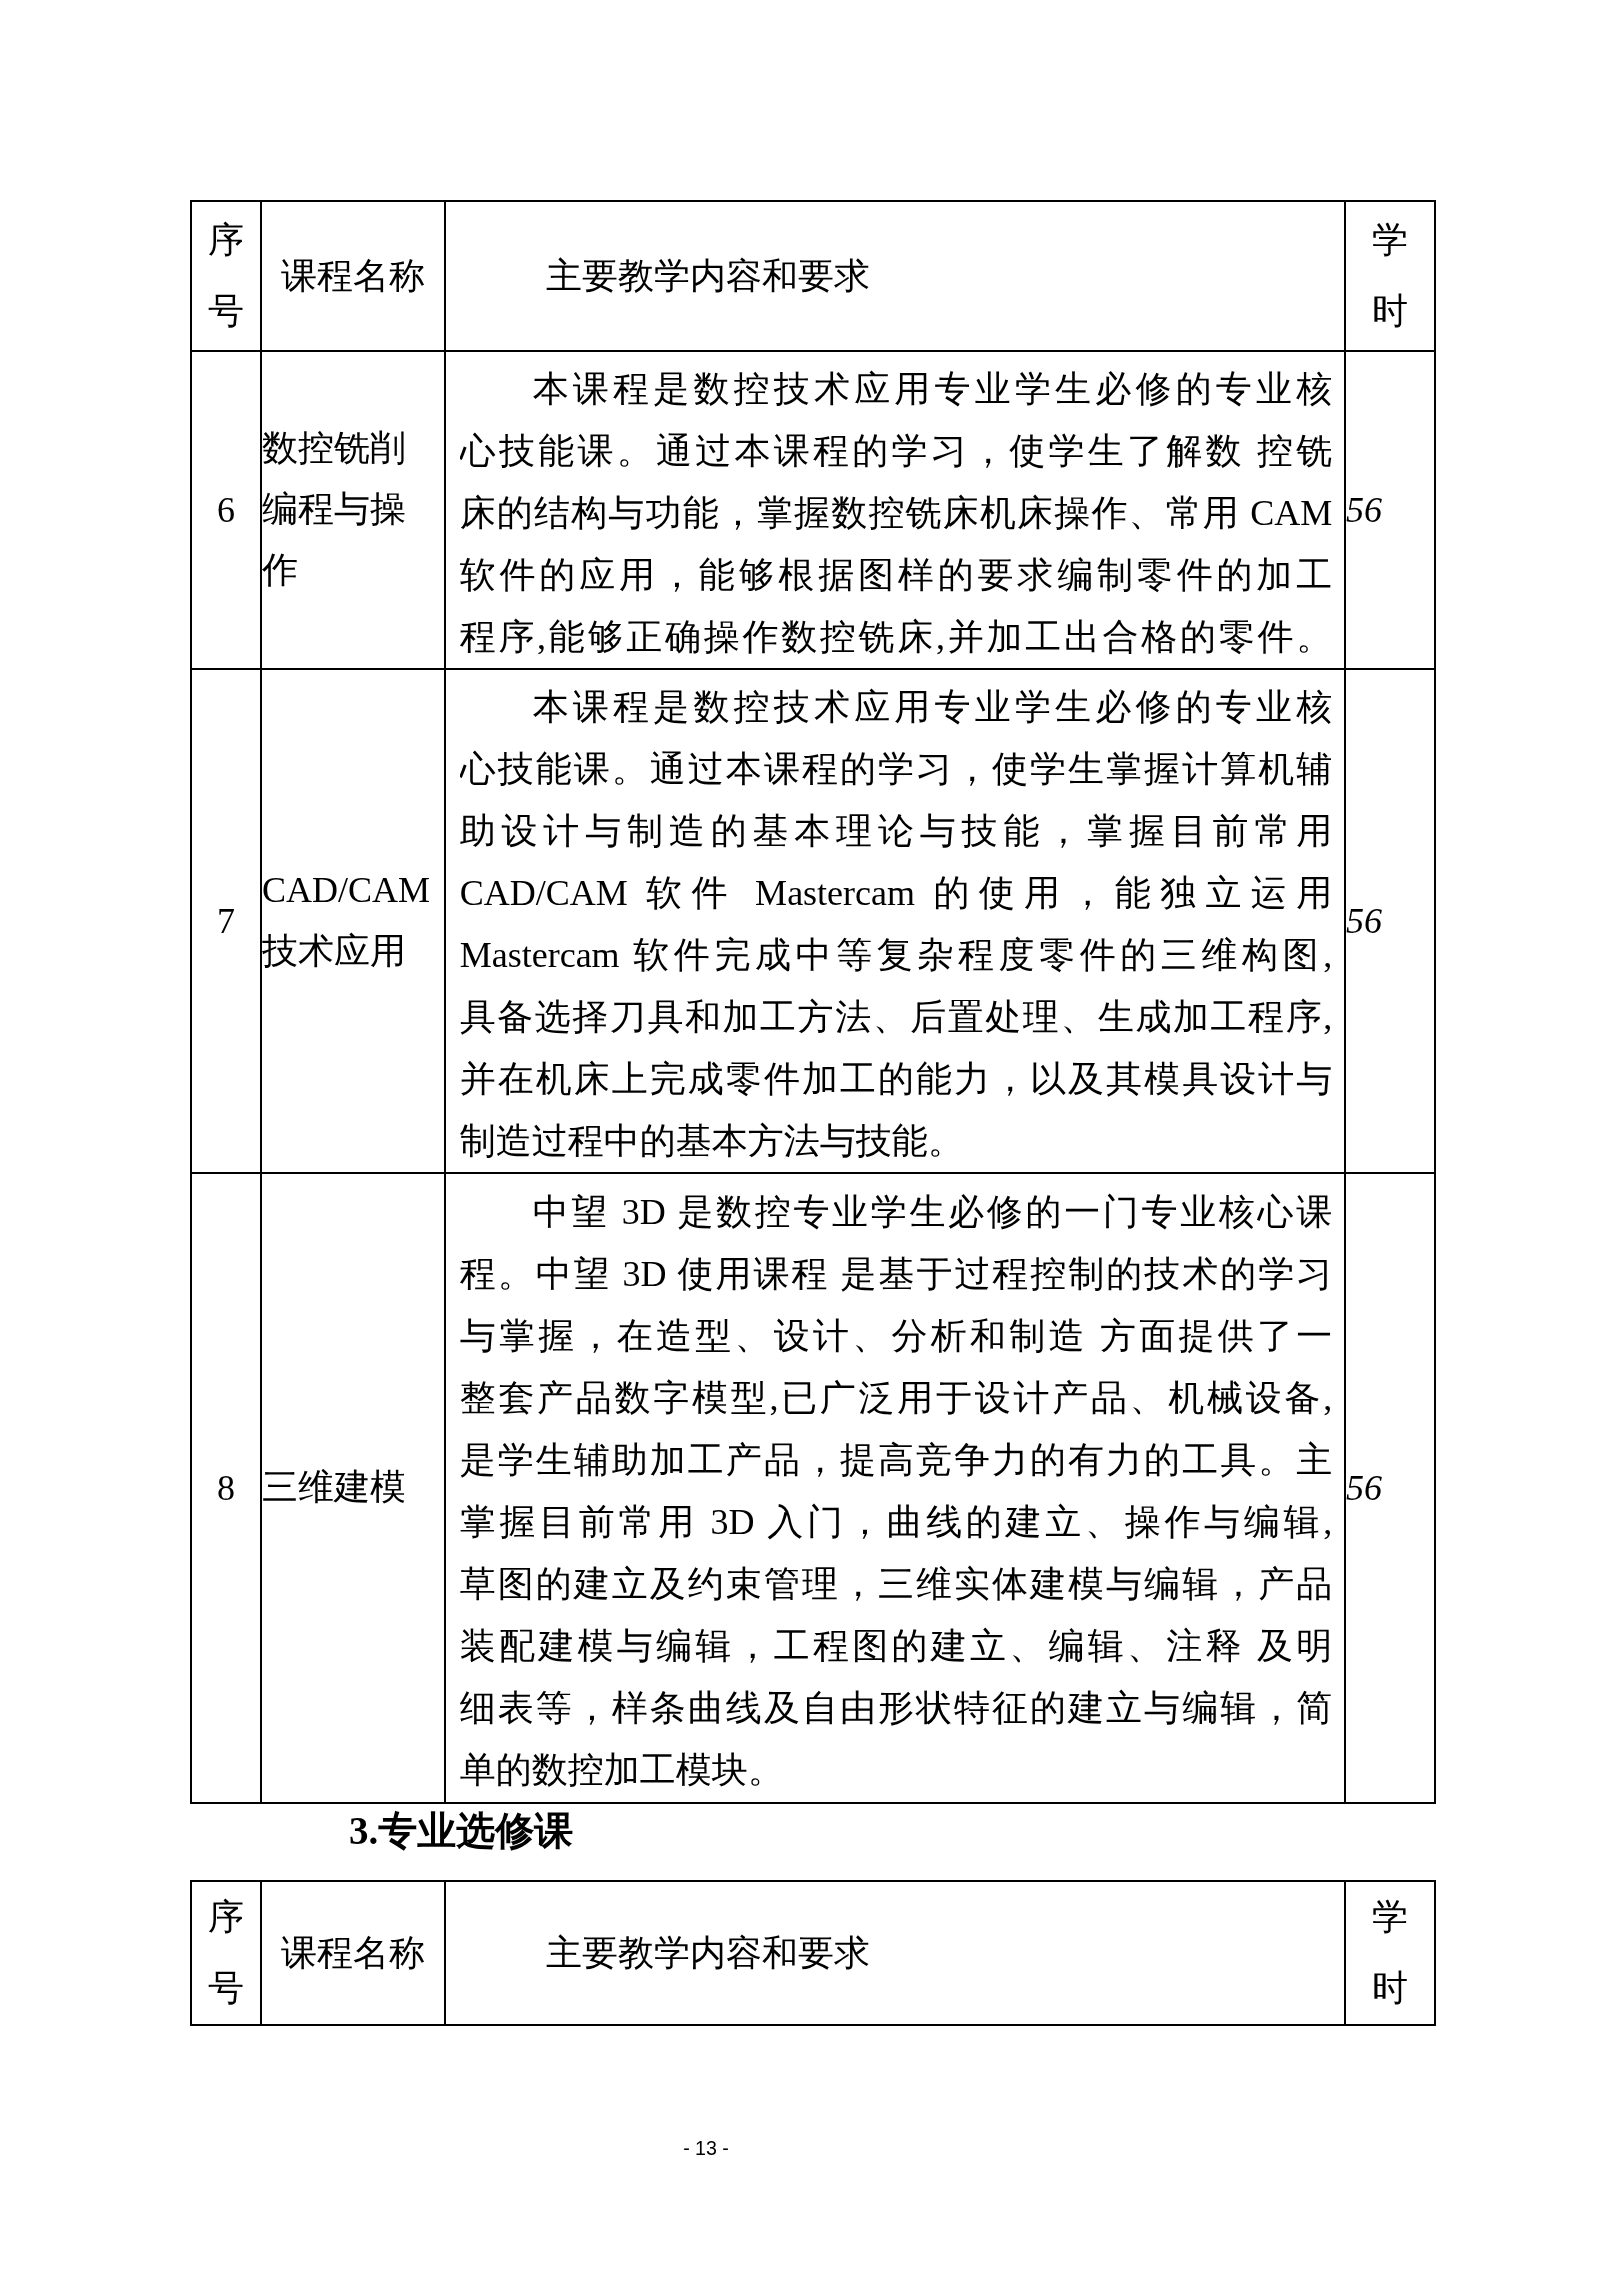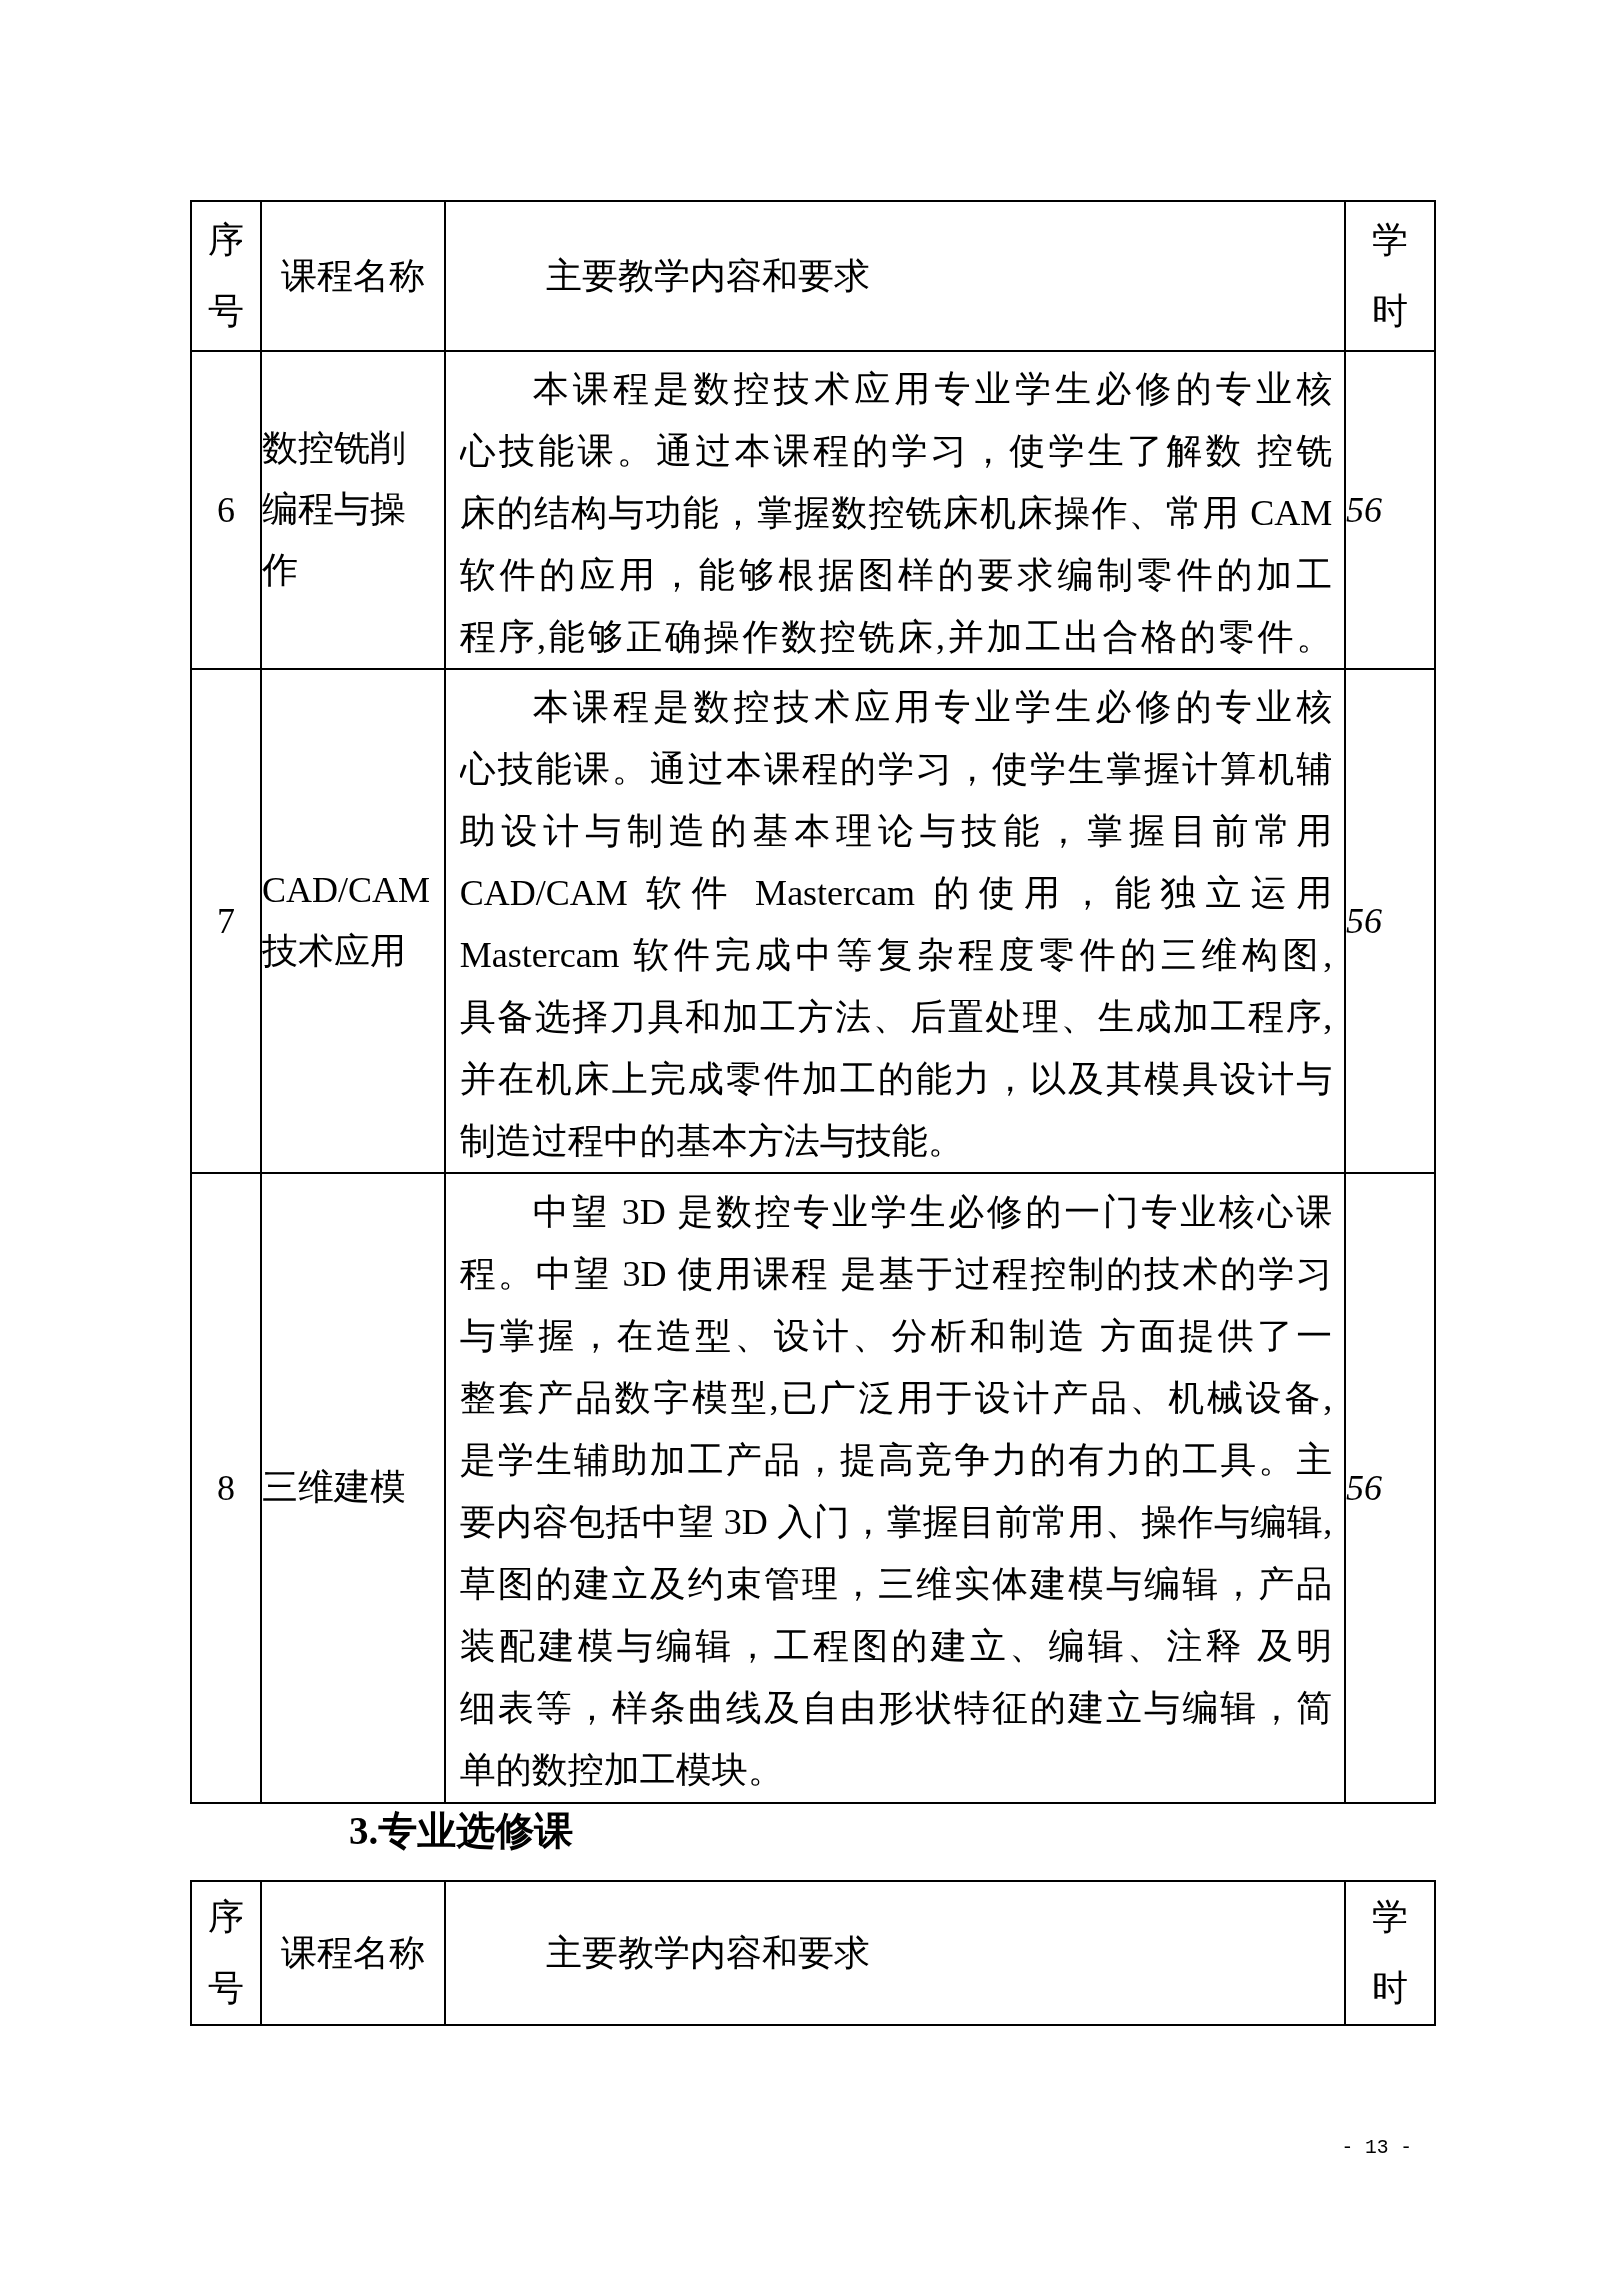--- a/index.html
+++ b/index.html
@@ -38,22 +38,22 @@
   .para .ln.first { text-indent:73px; }
   .para .ln.end { text-align-last:left; }
 
   .section-heading {
     position:absolute; left:349px; top:1807px;
     font-size:39px; font-weight:bold; line-height:47px;
   }
 
   .page-number {
     position:absolute; left:0; top:2137px; width:1412px;
-    text-align:right; font-size:19.6px;
-    font-family:Liberation Mono, monospace;
+    text-align:center; font-size:19.6px;
+    font-family:Liberation Sans, sans-serif;
   }
 </style>
 </head>
 <body>
 
 <div class="page">
 
   <table class="doc-table" style="left:190px; top:200px; width:1244px;">
     <colgroup>
       <col style="width:70px">
@@ -144,21 +144,21 @@
             <div>三维建模</div>
           </div>
         </td>
         <td class="c-content">
           <div class="para">
             <div class="ln first">中望 3D 是数控专业学生必修的一门专业核心课</div>
             <div class="ln">程。中望 3D 使用课程 是基于过程控制的技术的学习</div>
             <div class="ln">与掌握，在造型、设计、分析和制造 方面提供了一</div>
             <div class="ln">整套产品数字模型,已广泛用于设计产品、机械设备,</div>
             <div class="ln">是学生辅助加工产品，提高竞争力的有力的工具。主</div>
-            <div class="ln">要内容包括中望 3D 入门，掌握目前常用、操作与编辑,</div>
+            <div class="ln">掌握目前常用 3D 入门，曲线的建立、操作与编辑,</div>
             <div class="ln">草图的建立及约束管理，三维实体建模与编辑，产品</div>
             <div class="ln">装配建模与编辑，工程图的建立、编辑、注释 及明</div>
             <div class="ln">细表等，样条曲线及自由形状特征的建立与编辑，简</div>
             <div class="ln end">单的数控加工模块。</div>
           </div>
         </td>
         <td class="c-hours">
           <div>56</div>
         </td>
       </tr>

